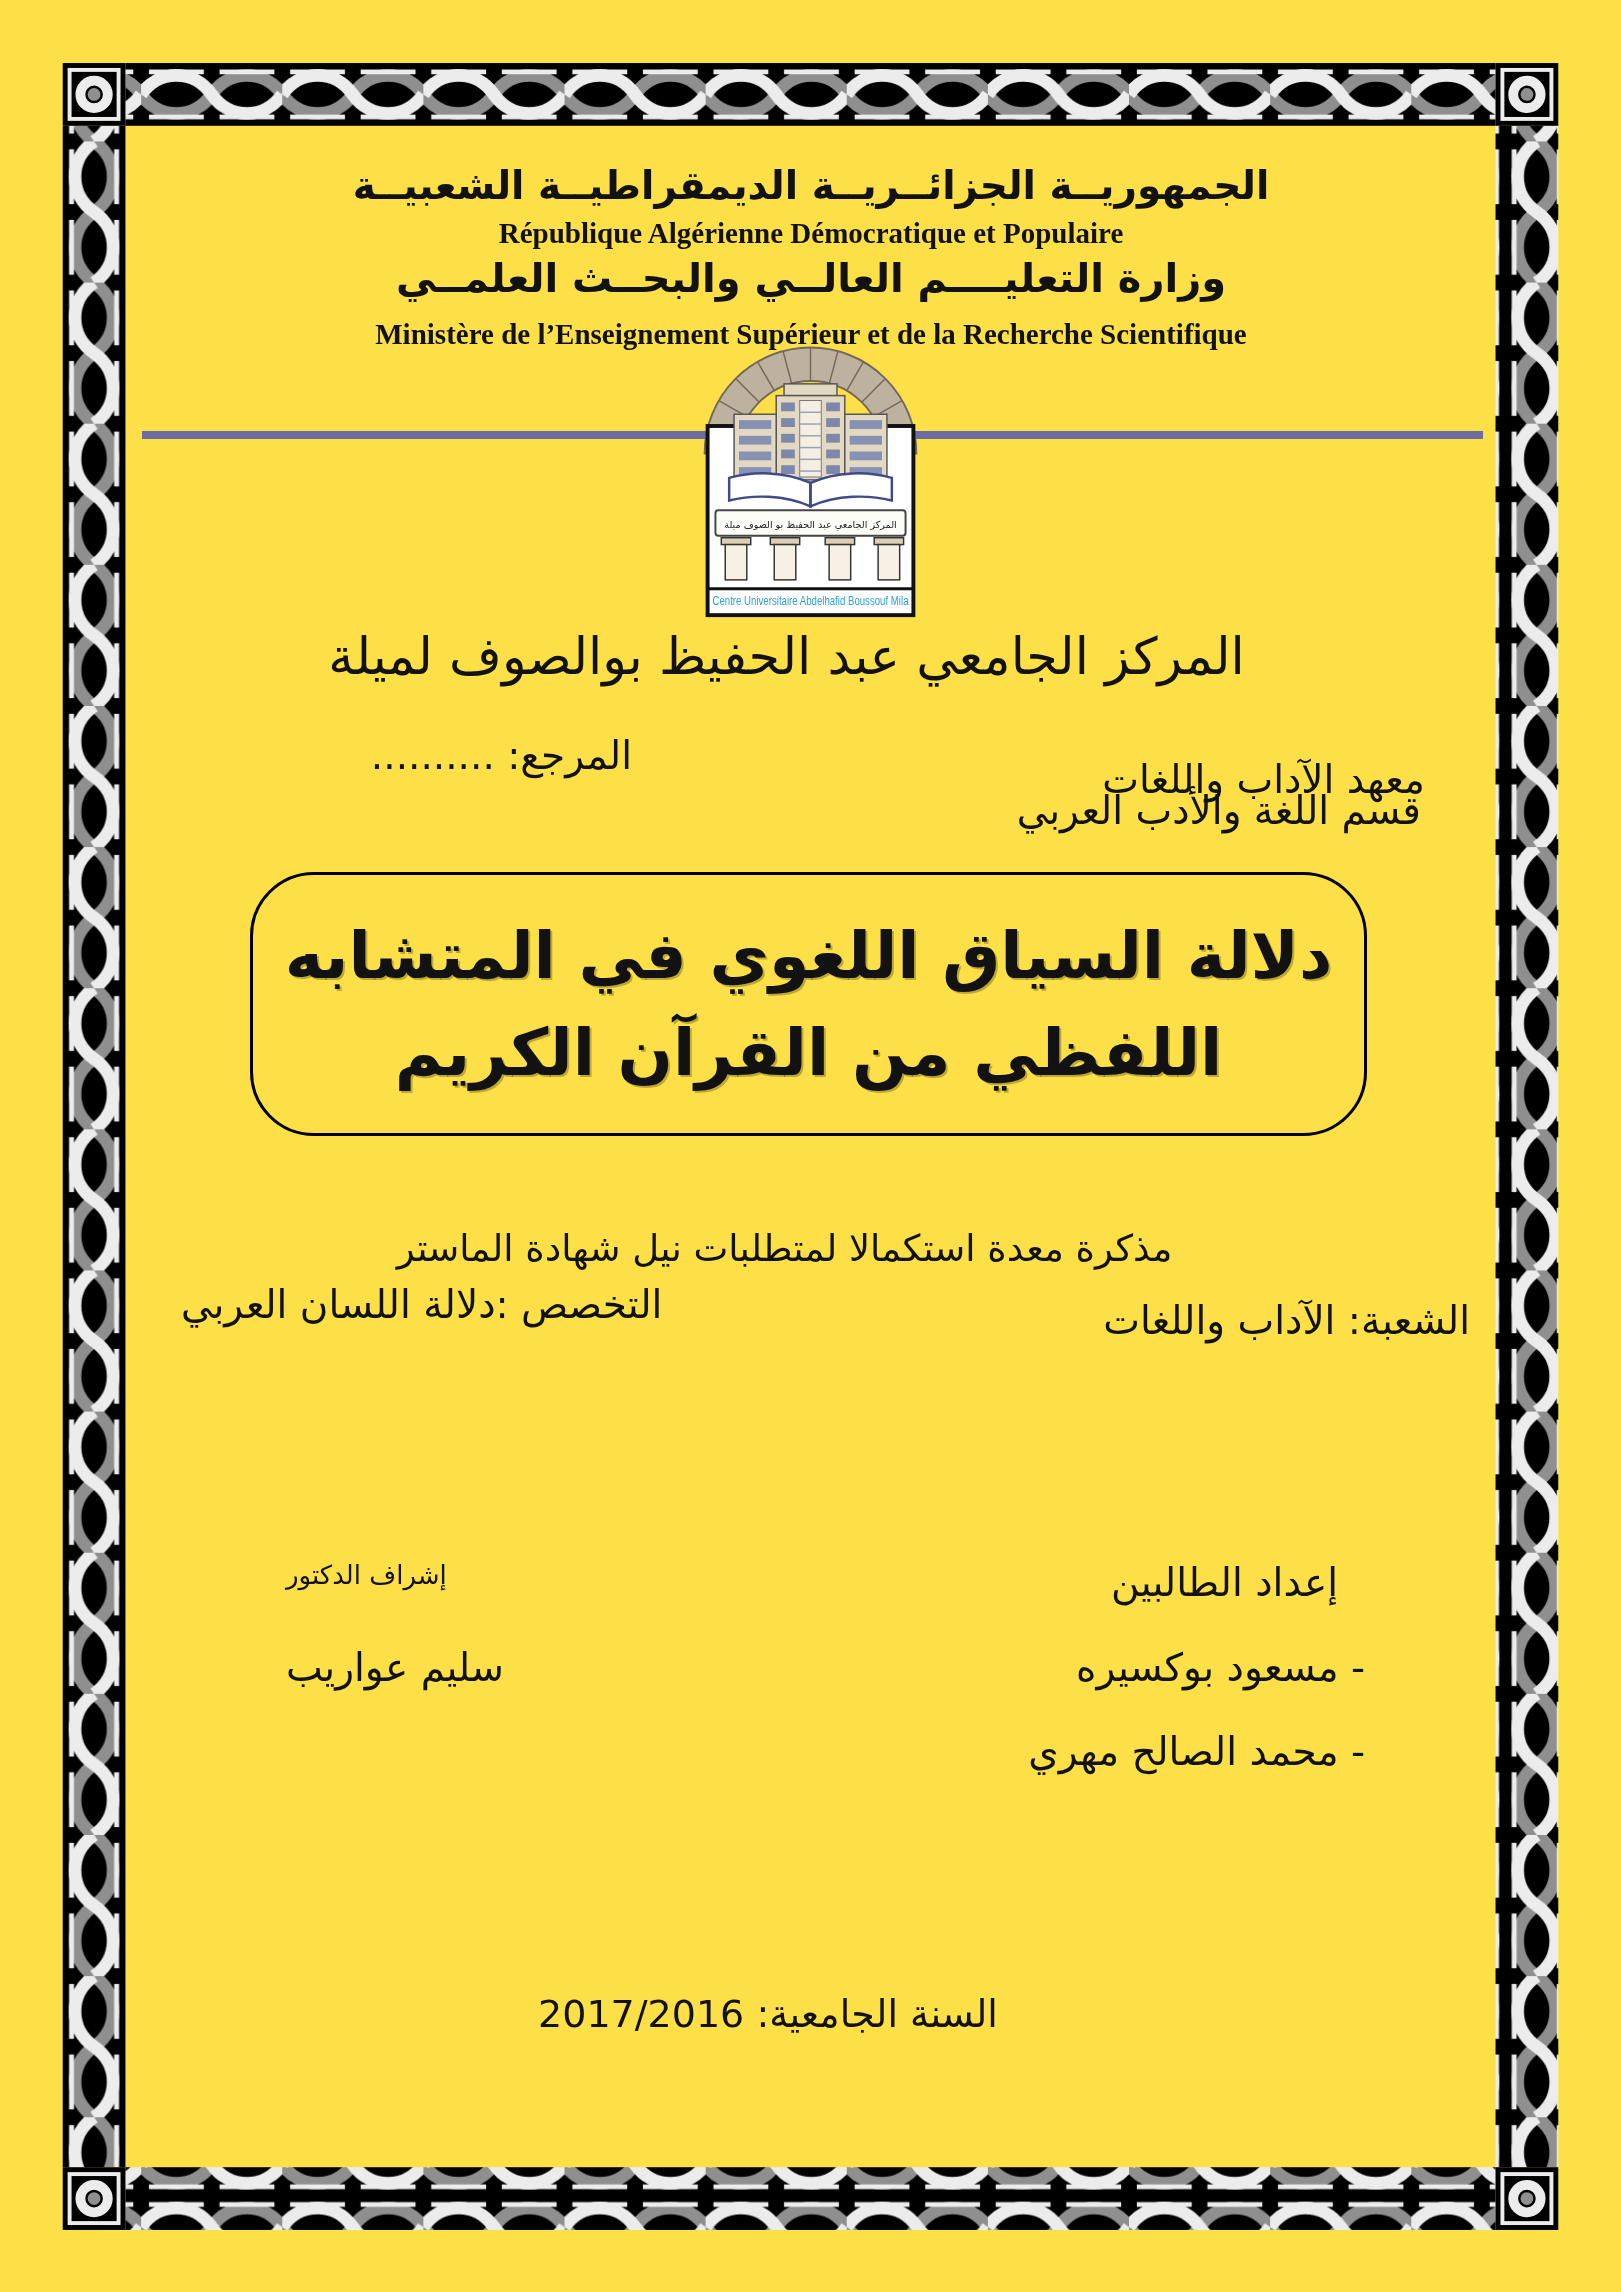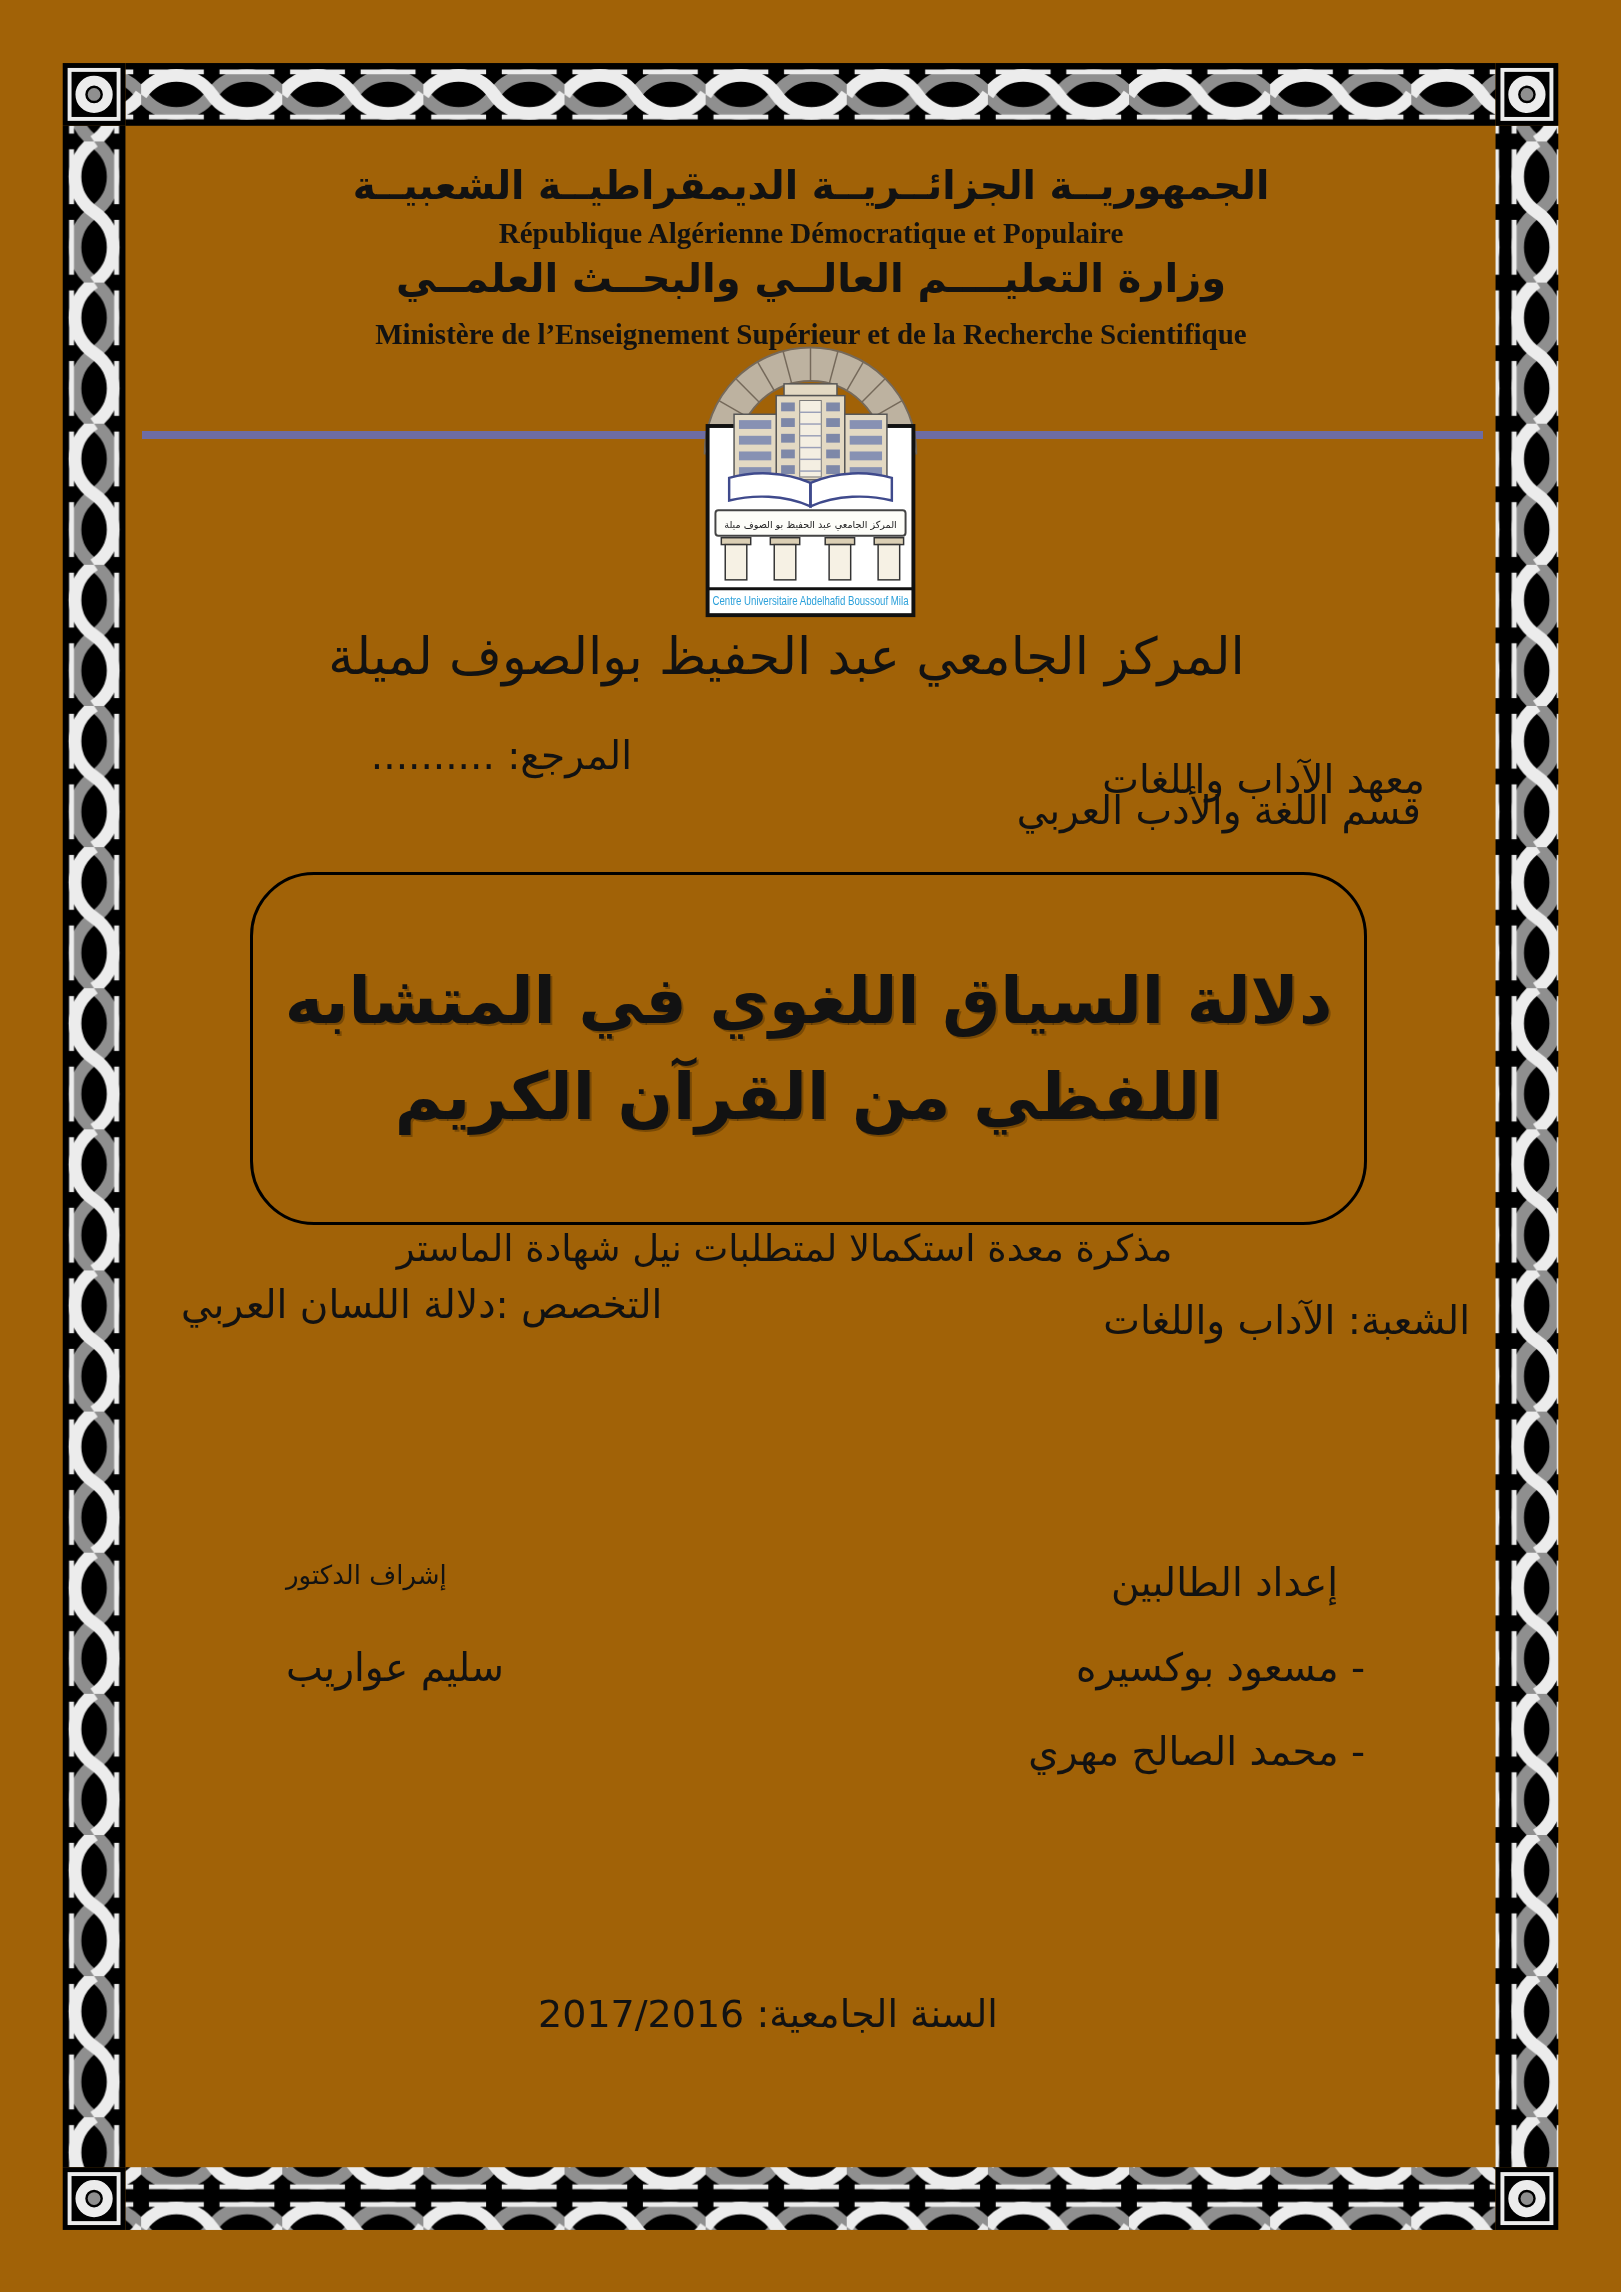--- a/index.html
+++ b/index.html
@@ -1,19 +1,19 @@
 <!DOCTYPE html>
 <html lang="ar"><head>
 <meta charset="utf-8">
 <style>
   html,body{margin:0;padding:0;background:#ffffff;}
   .page{
     position:relative;
     width:1621px;height:2293px;
-    background:#a16207;
+    background:#fde047;
     font-family:"DejaVu Sans",sans-serif;
     color:#121212;
     overflow:hidden;
   }
   .nowrap{white-space:nowrap;}
 
   
   .frame-svg{position:absolute;left:0;top:0;width:1621px;height:2293px;pointer-events:none;}
 
   
@@ -34,21 +34,21 @@
   .inst-name{
     position:absolute;top:627px;left:142px;width:1338px;
     text-align:center;font-size:51px;direction:rtl;
     transform:translateX(-24.5px);
   }
   .institute-line{position:absolute;top:733px;right:196px;font-size:39px;direction:rtl;margin-top:24px;}
   .reference-line{position:absolute;top:733px;right:989px;font-size:39px;direction:rtl;}
   .department-line{position:absolute;top:788px;right:200px;font-size:39px;direction:rtl;}
 
   .title-box{
-    position:absolute;left:250px;top:872px;width:1117px;height:353px;
+    position:absolute;left:250px;top:872px;width:1117px;height:264px;
     border:3.9px solid #000;border-radius:64px;
     display:flex;flex-direction:column;justify-content:center;align-items:center;
     gap:21.6px;box-sizing:border-box;
   }
   .title-line{
     font-size:65px;font-weight:bold;direction:rtl;white-space:nowrap;
     text-shadow:2px 2px 0 rgba(0,0,0,0.25);
   }
 
   .thesis-note{

